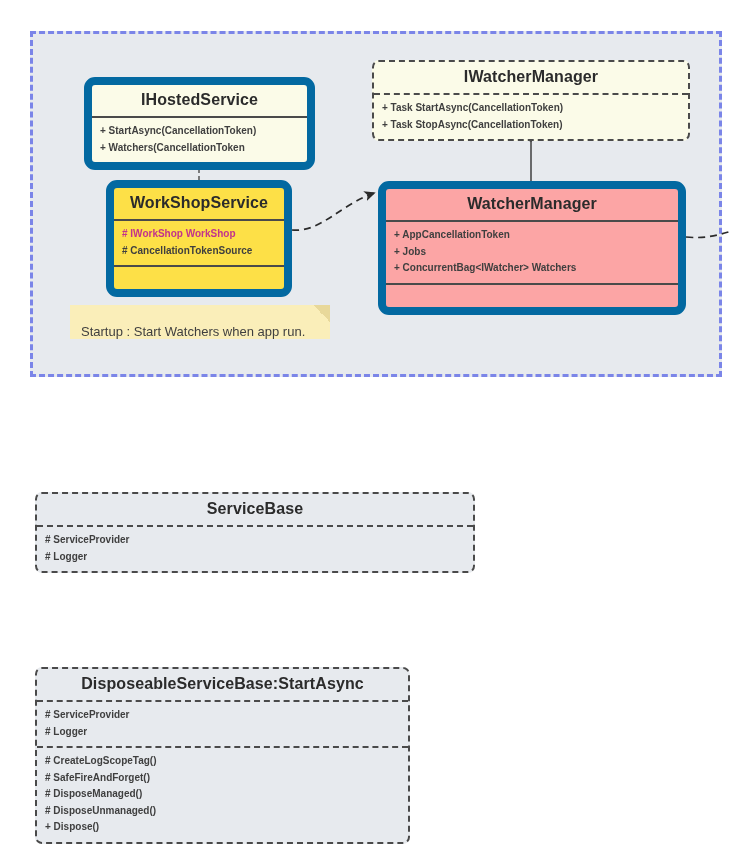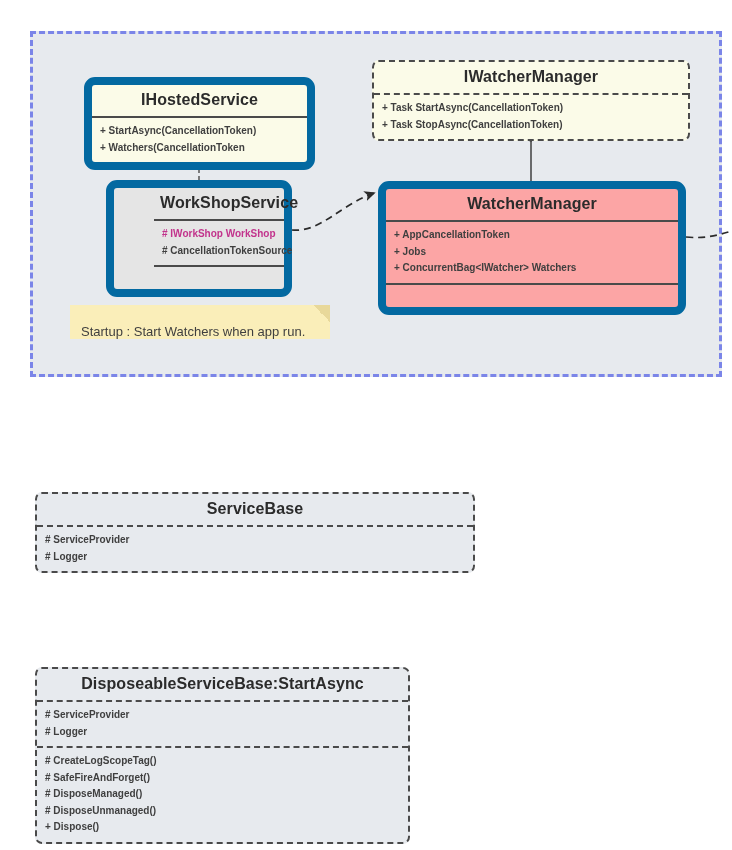--- a/index.html
+++ b/index.html
@@ -37,21 +37,21 @@
   
   .solid{border:8px solid #0369a1;border-radius:11px;}
   .solid > .sect + .sect{border-top:2px solid #4a4a4a;}
 
   
   .dashed{border:2px dashed #4a4a4a;border-radius:7px;}
   .dashed > .sect + .sect{border-top:2px dashed #4a4a4a;}
 
   
   .fill-ivory{background:#fbfbe8;}
-  .fill-cyan{background:#e5e5e5;padding-left:40px;}
+  .fill-cyan{background:#fde047;}
   .fill-lav{background:#fca5a5;}
   .fill-gray{background:#e7eaee;}
 
   
   #ihosted{left:84px;top:77px;width:231px;}
   #iwatcher{left:372px;top:60px;width:318px;}
   #workshop{left:106px;top:180px;width:186px;}
   #watchermgr{left:378px;top:181px;width:308px;}
   #servicebase{left:35px;top:492px;width:440px;}
   #disposable{left:35px;top:667px;width:375px;}

